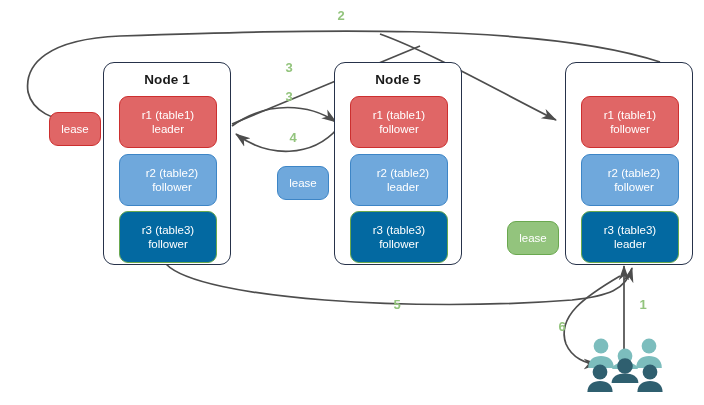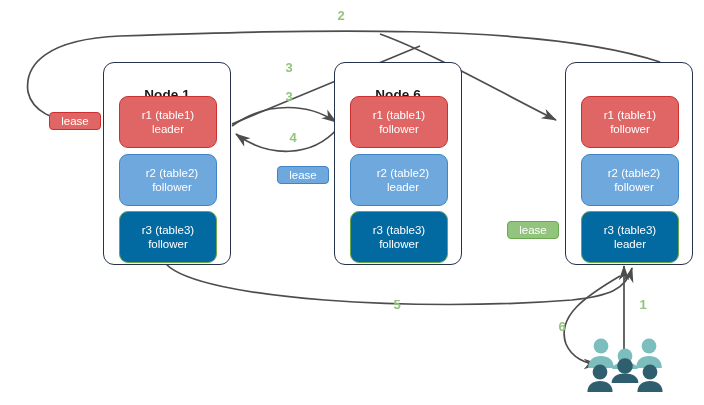--- a/index.html
+++ b/index.html
@@ -27,21 +27,21 @@
     position: absolute;
     box-sizing: border-box;
     border: 1.6px solid #26324a;
     border-radius: 11px;
     background: #ffffff;
   }
   .node-title {
     position: absolute;
     left: 0;
     right: 0;
-    top: 24px;
+    top: 9px;
     text-align: center;
     font-size: 13.5px;
     font-weight: bold;
     color: #1a1a1a;
     letter-spacing: .1px;
   }
   .replica {
     position: absolute;
     box-sizing: border-box;
     left: 15px;
@@ -57,22 +57,22 @@
     line-height: 14px;
     text-align: center;
   }
   .rep-red   { background: #e06666; border: 1.6px solid #cc2f2f; }
   .rep-blue  { background: #6fa8dc; border: 1.6px solid #3d85c6; padding-left: 8px; }
   .rep-green { background: #0369a1; border: 1.6px solid #6aa84f; }
   .lease {
     position: absolute;
     box-sizing: border-box;
     width: 52px;
-    height: 18px;
-    border-radius: 4px;
+    height: 34px;
+    border-radius: 9px;
     display: flex;
     align-items: center;
     justify-content: center;
     color: #ffffff;
     font-size: 11.5px;
   }
   .lease-red   { background: #e06666; border: 1.6px solid #cc2f2f; }
   .lease-blue  { background: #6fa8dc; border: 1.6px solid #3d85c6; }
   .lease-green { background: #93c47d; border: 1.6px solid #6aa84f; }
   .edge-label {
@@ -148,21 +148,21 @@
       <span>r2 (table2)</span>
       <span>follower</span>
     </div>
     <div class="replica rep-green" style="top:148px;">
       <span>r3 (table3)</span>
       <span>follower</span>
     </div>
   </div>
 
   <div class="node-box" style="left:334px; top:62px; width:128px; height:203px;">
-    <div class="node-title">Node 6</div>
+    <div class="node-title">Node 5</div>
     <div class="replica rep-red" style="top:33px;">
       <span>r1 (table1)</span>
       <span>follower</span>
     </div>
     <div class="replica rep-blue" style="top:91px;">
       <span>r2 (table2)</span>
       <span>leader</span>
     </div>
     <div class="replica rep-green" style="top:148px;">
       <span>r3 (table3)</span>

